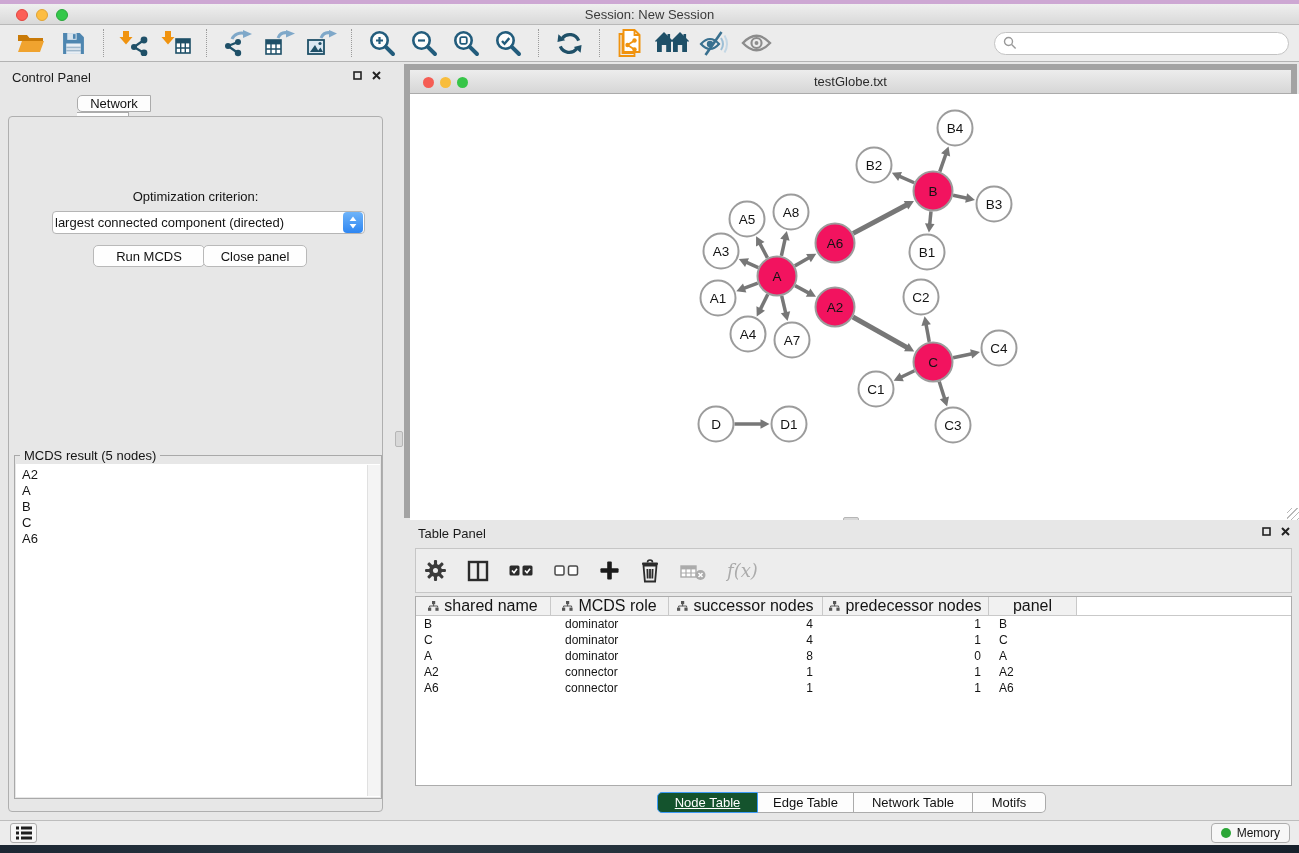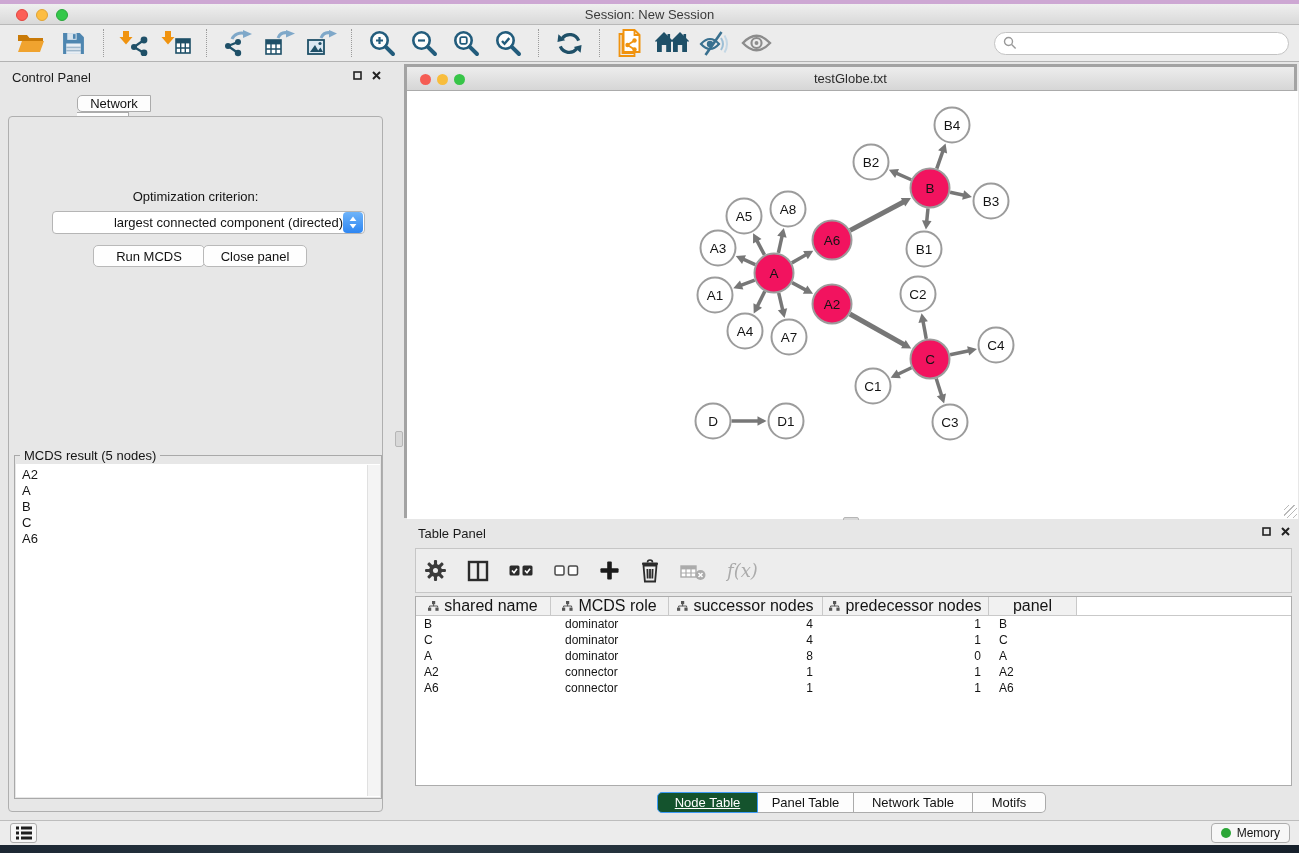--- a/index.html
+++ b/index.html
@@ -42,34 +42,34 @@
   .seg { border:1px solid #ABABAB; border-left:none; background:#FDFDFD; display:flex; align-items:center;
          justify-content:center; font-size:13px; color:#111; }
   .seg:first-child { border-left:1px solid #ABABAB; border-radius:5px 0 0 5px; }
   .seg:last-child { border-radius:0 5px 5px 0; }
   .seg.active { background:#14532d; border-color:#3E9BF7; color:#fff;text-decoration:underline; }
   .cp-body { position:absolute; left:8px; top:54px; width:375px; height:696px;
              border:1px solid #AFAFAF; border-radius:4px; background:#E7E7E7; }
   .opt-label { position:absolute; left:0; width:100%; top:72px; text-align:center; font-size:13px; }
   .dropdown { position:absolute; left:43px; top:94px; width:313px; height:23px; background:#fff;
               border:1px solid #B5B5B5; border-radius:4px; display:flex; align-items:center; font-size:13px; }
-  .dropdown .val { padding-left:11px; flex:1; white-space:nowrap; overflow:hidden;text-align:right; }
+  .dropdown .val { padding-left:2px; flex:1; white-space:nowrap; overflow:hidden; }
   .dd-step { width:20px; height:21px; margin-right:1px; background:linear-gradient(#6FB4F9,#2E86F2);
              border-radius:4px; display:flex; align-items:center; justify-content:center; }
   .btn { position:absolute; top:128px; height:22px; background:#FEFEFE; border:1px solid #B9B9B9;
          border-radius:5px; font-size:13px; display:flex; align-items:center; justify-content:center; color:#111; }
   .groupbox { position:absolute; left:14px; top:393px; width:368px; height:344px; border:1px solid #A9A9A9; }
   .group-title { position:absolute; left:5px; top:-8px; background:#E7E7E7; padding:0 4px; font-size:13px; }
   .result-list { position:absolute; left:1px; top:8px; right:1px; bottom:1px; background:#fff; overflow:hidden; }
   .scrolltrack { position:absolute; right:0; top:0; bottom:0; width:13px; background:#F4F4F4; border-left:1px solid #E0E0E0; }
   .result-item { font-size:13px; line-height:16px; padding-left:6px; }
   .grip { position:absolute; background:#D8D8D8; border:1px solid #B6B6B6; border-radius:2px; }
   
   .net-frame { position:absolute; left:404px; top:2px; width:893px; height:454px;
-               border:3px solid #a3a3a3; background:#fff; }
+               border:6px solid #a3a3a3; background:#fff; }
   .net-titlebar { height:24px; background:linear-gradient(#EDEDED,#D6D6D6); border-bottom:1px solid #ABABAB;
                   display:flex; align-items:center; justify-content:center; font-size:13px; color:#2B2B2B; position:relative; }
   .net-lights { position:absolute; left:13px; top:7px; display:flex; gap:6px; }
   .net-light { width:11px; height:11px; border-radius:50%; }
   .net-canvas { position:relative; width:891px; height:428px; background:#fff; }
   .rgrip { position:absolute; right:1px; bottom:1px; width:13px; height:13px;
            background:repeating-linear-gradient(135deg, transparent 0 3px, #B9B9B9 3px 4px); }
   
   .table-panel { position:absolute; left:404px; top:458px; width:895px; height:300px; background:#E7E7E7; }
   .tp-toolbar { position:absolute; left:11px; right:7px; top:28px; height:45px; background:#EDEDED;
@@ -649,21 +649,21 @@
               <div class="td" style="width: 135px; text-align: left; padding: 0px 0px 0px 8px;">A6</div>
               <div class="td" style="width: 118px; text-align: left; padding: 0px 0px 0px 14px;">connector</div>
               <div class="td" style="width: 154px; text-align: right; padding: 0px 10px 0px 0px;">1</div>
               <div class="td" style="width: 166px; text-align: right; padding: 0px 8px 0px 0px;">1</div>
               <div class="td" style="width: 88px; text-align: left; padding: 0px 0px 0px 10px;">A6</div>
             </div>
           </div>
       </div>
       <div class="tp-tabs" id="tp-tabs">
           <div class="seg active" style="width: 101px;">Node Table</div>
-          <div class="seg" style="width: 96px;">Panel Table</div>
+          <div class="seg" style="width: 96px;">Edge Table</div>
           <div class="seg" style="width: 119px;">Network Table</div>
           <div class="seg" style="width: 73px;">Motifs</div>
         </div>
     </div>
   </div>
 
   <div class="statusbar">
     <div class="status-btn">
       <svg width="16" height="14" viewBox="0 0 16 14">
           <g fill="#1E1E1E">

